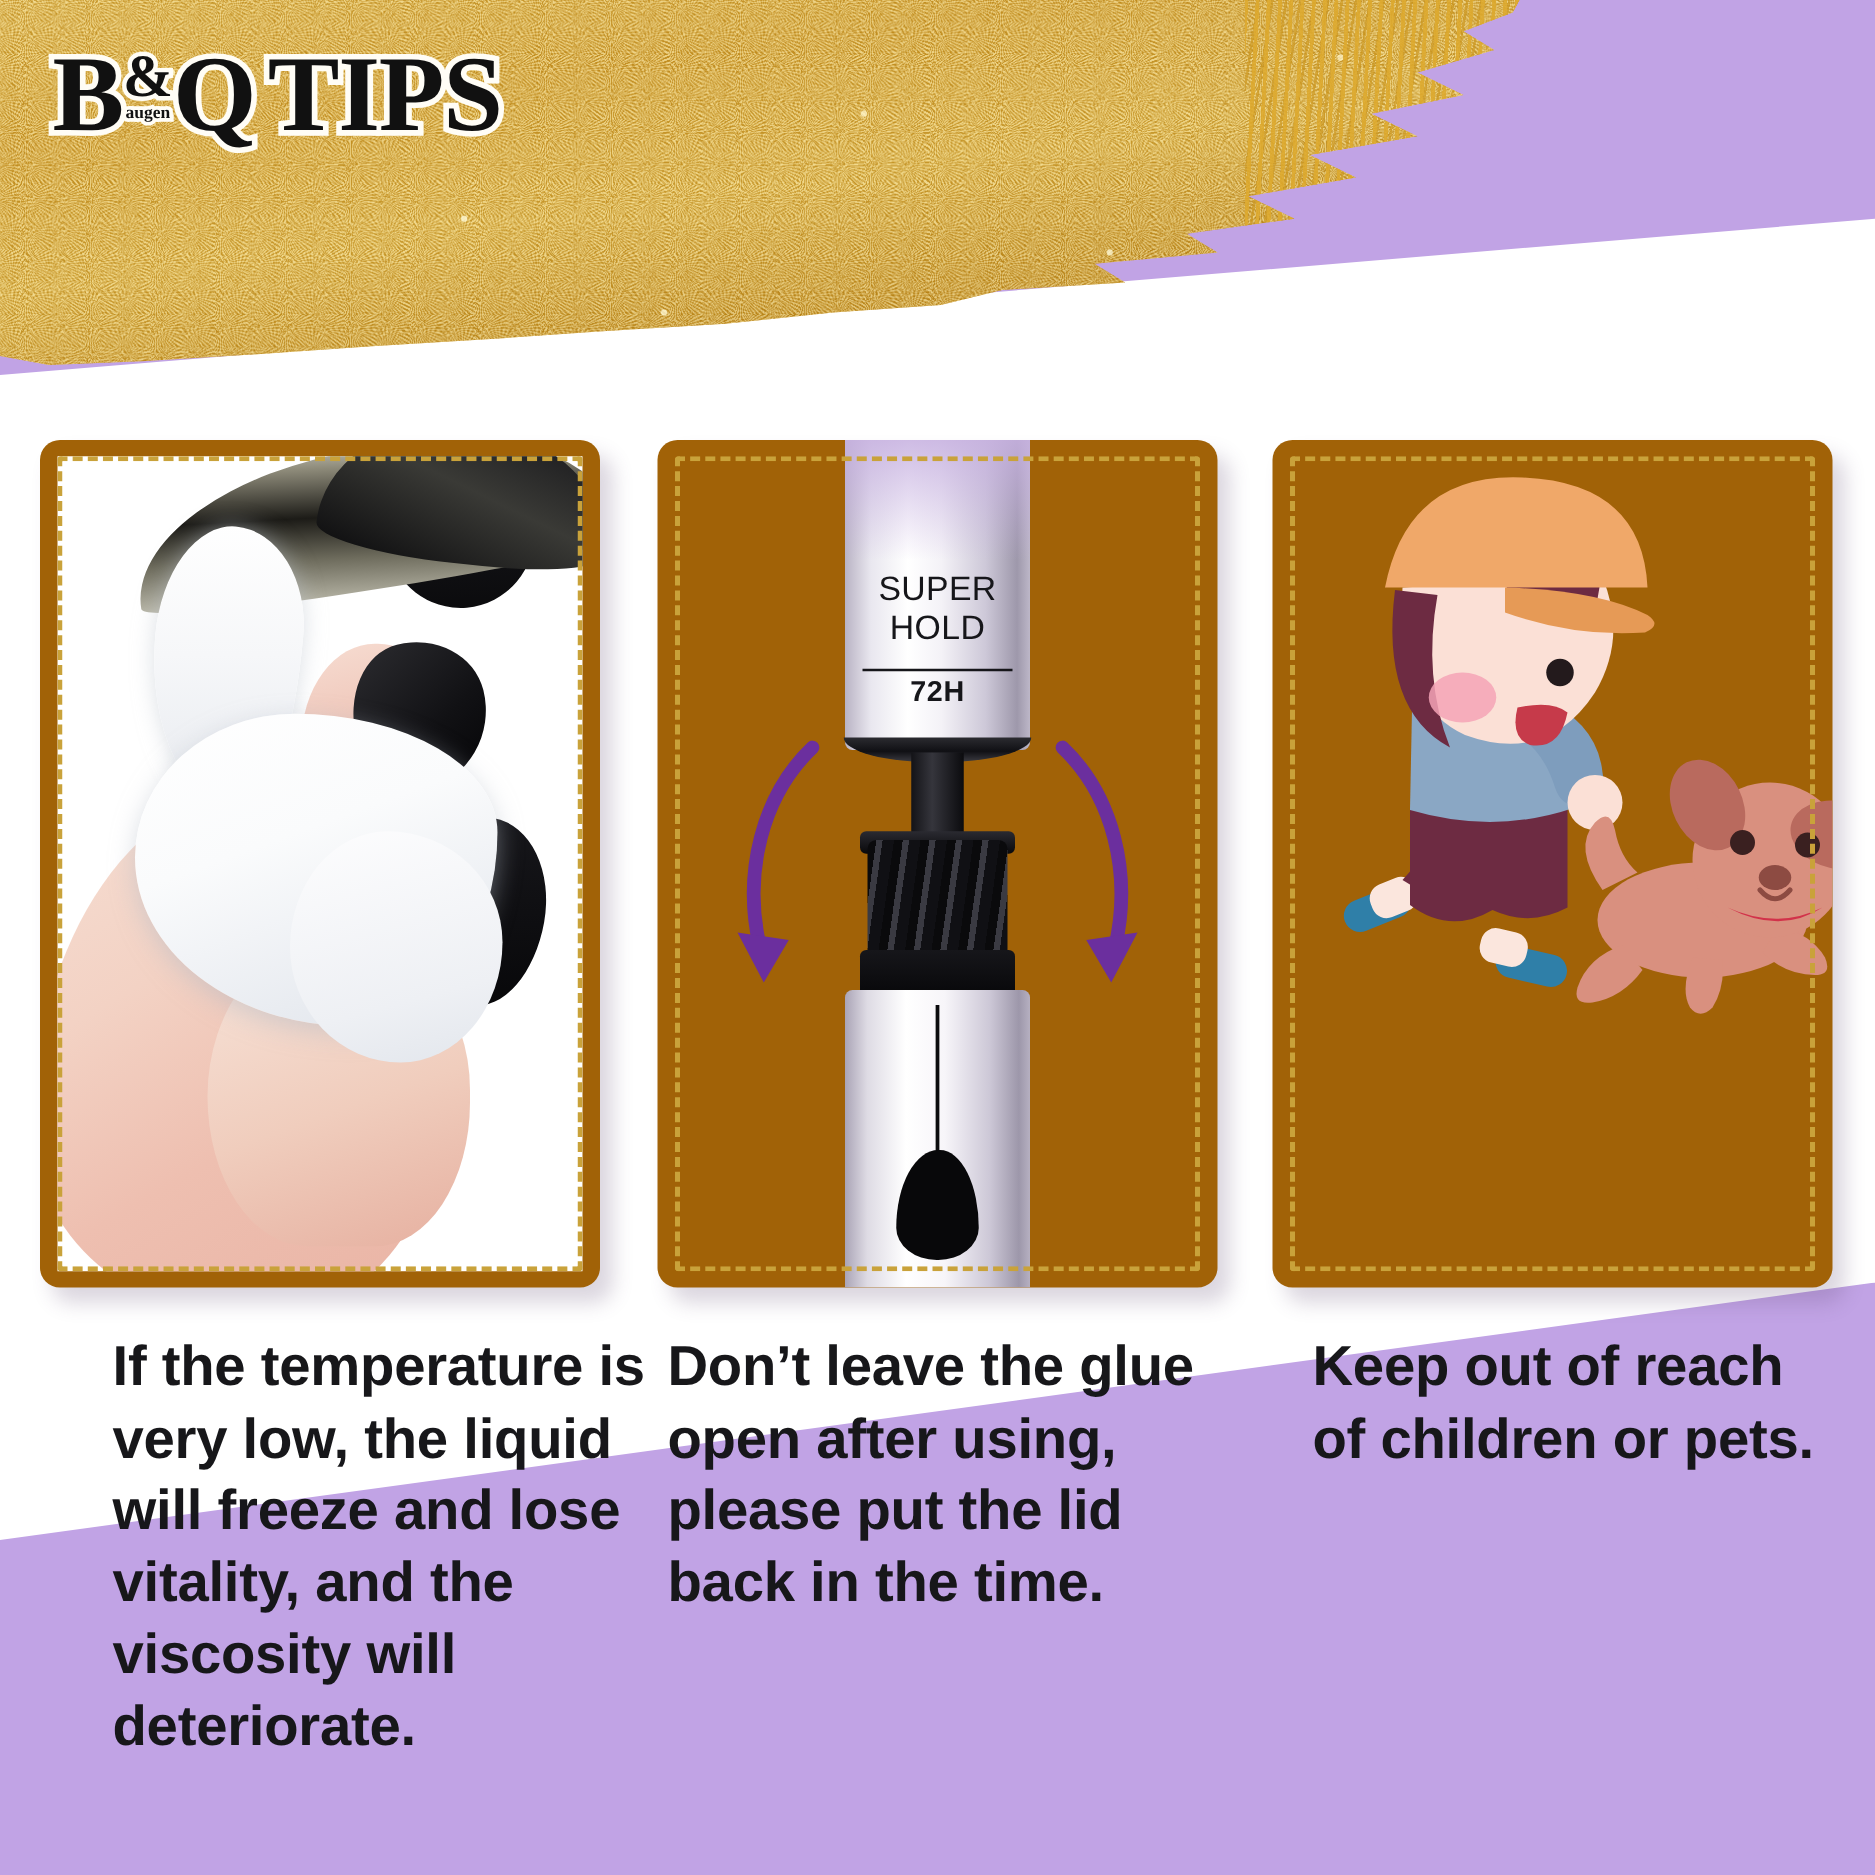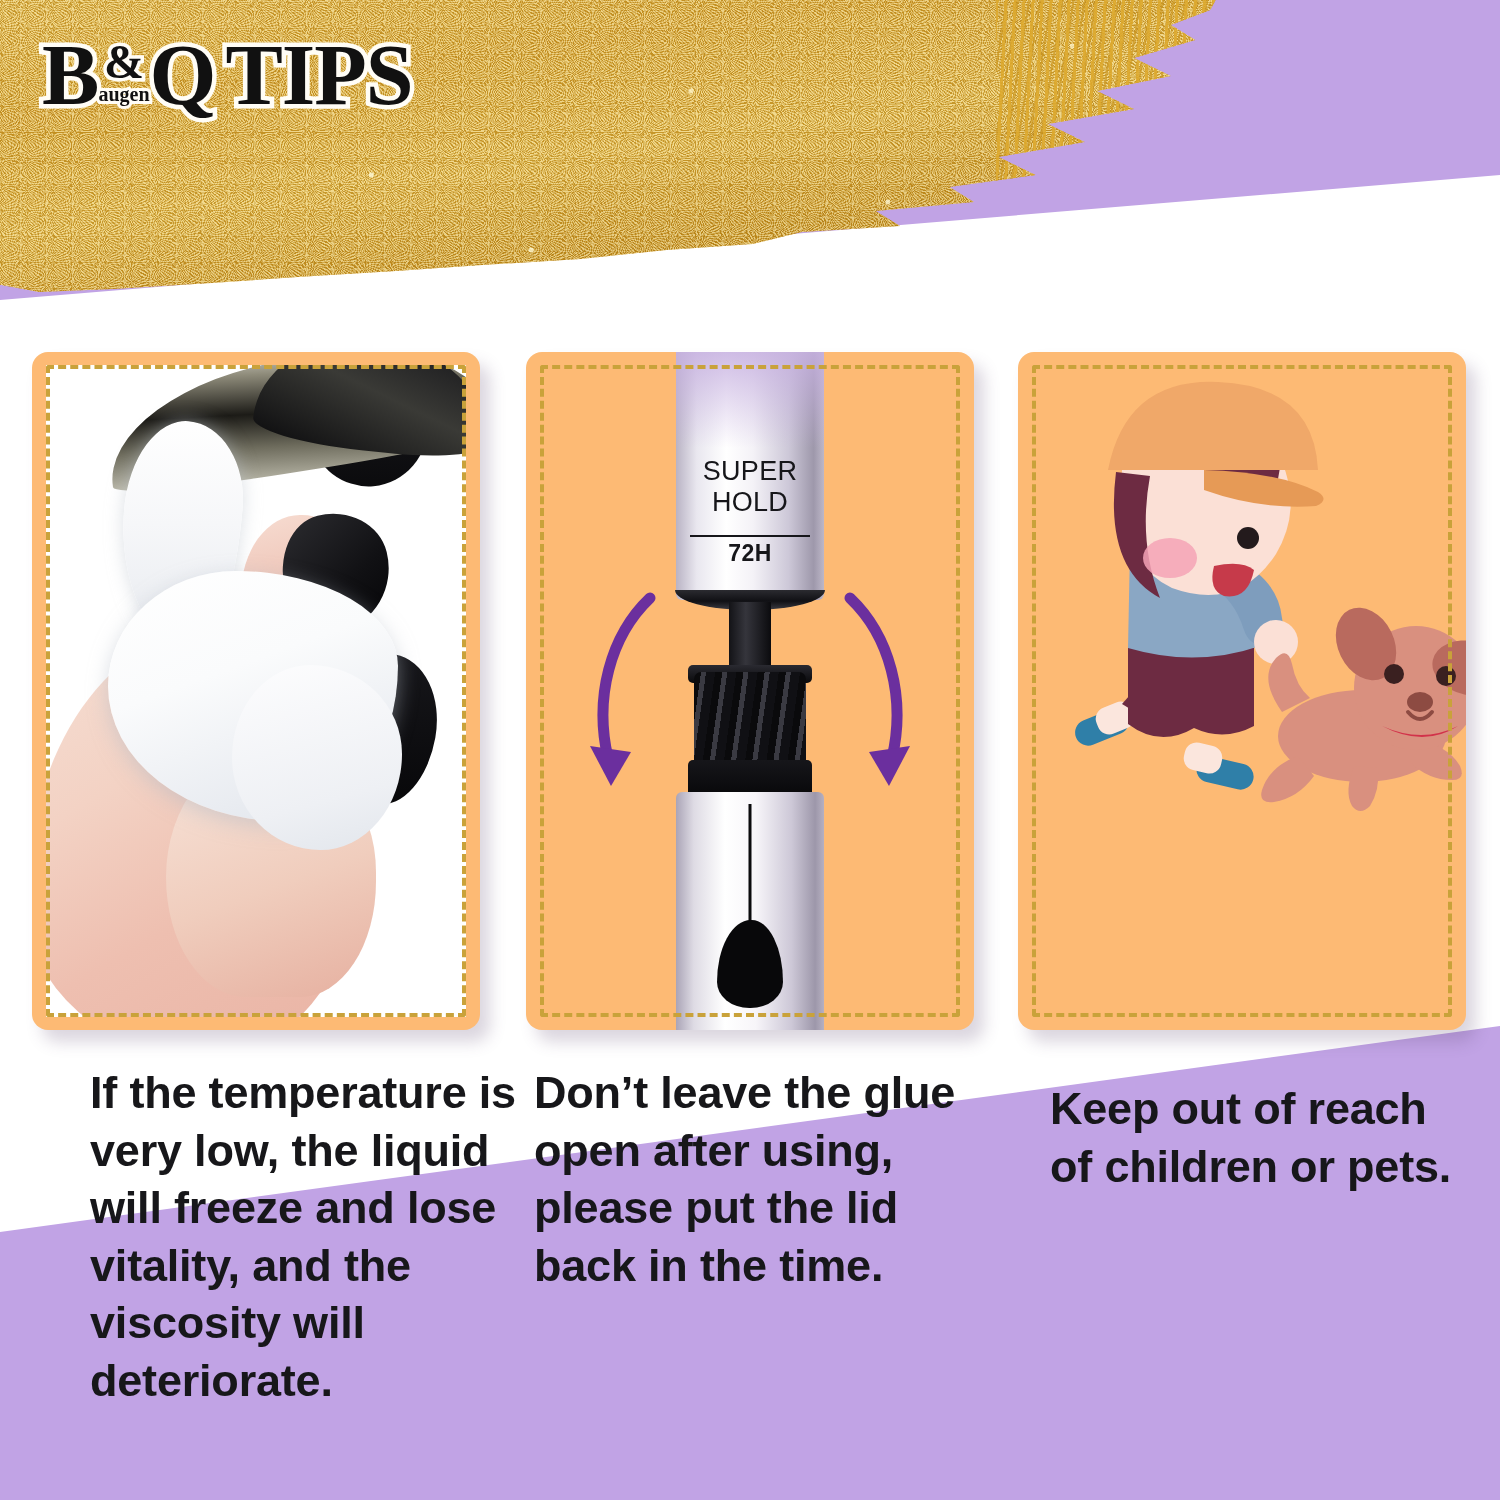--- a/index.html
+++ b/index.html
@@ -60,35 +60,35 @@
   .logo-amp{
     position:relative;display:inline-flex;flex-direction:column;align-items:center;
     justify-content:flex-start;vertical-align:baseline;
     transform:translateY(4px);
   }
   .logo-amp .amp{
     font-family:"Liberation Serif",serif;font-weight:700;font-size:48px;line-height:1;color:#111;
     -webkit-text-stroke:7px #fffdf6;paint-order:stroke fill;
   }
   .logo-amp .augen{
-    font-family:"Liberation Serif",serif;font-weight:700;font-size:20px;line-height:1;color:#111;
+    font-family:"Liberation Serif",serif;font-weight:700;font-size:14px;line-height:1;color:#111;
     margin-top:-2px;-webkit-text-stroke:6px #fffdf6;paint-order:stroke fill;text-decoration:underline;
   }
 
   
   .btm-purple{
     position:absolute;left:0;top:1000px;width:1500px;height:500px;
     background:#c1a3e5;
     clip-path:polygon(0 100%,0 232px,1500px 26px,1500px 100%);
   }
 
   
   .cards{position:absolute;left:0;top:352px;width:1500px;height:690px;}
   .card{
-    position:absolute;top:0;width:448px;height:678px;background:#fdba74;
+    position:absolute;top:0;width:448px;height:678px;background:#a16207;
     border-radius:16px;
     box-shadow:10px 12px 16px rgba(90,70,110,.22);
     overflow:hidden;
   }
   .card.c1{left:32px;}
   .card.c2{left:526px;}
   .card.c3{left:1018px;}
   .dash{
     position:absolute;left:14px;top:13px;right:14px;bottom:13px;
     border:4px dashed #c9a23a;border-radius:3px;pointer-events:none;z-index:5;
@@ -227,21 +227,21 @@
 
   
   .captions{position:absolute;left:0;top:1064px;width:1500px;height:420px;}
   .cap{
     position:absolute;top:0;width:430px;
     font-family:"Liberation Sans",sans-serif;font-weight:700;
     font-size:45px;line-height:1.28;color:#17171a;letter-spacing:-.2px;
   }
   .cap.k1{left:42px;margin-left:48px;}
   .cap.k2{left:534px;}
-  .cap.k3{left:1050px;margin-top:16px;}
+  .cap.k3{left:1050px;}
 </style>
 </head>
 <body>
 
 <div id="stage">
 
   <div class="header-wrap">
     <div class="hdr-purple"></div>
     <div class="gold-brush"></div>
 

